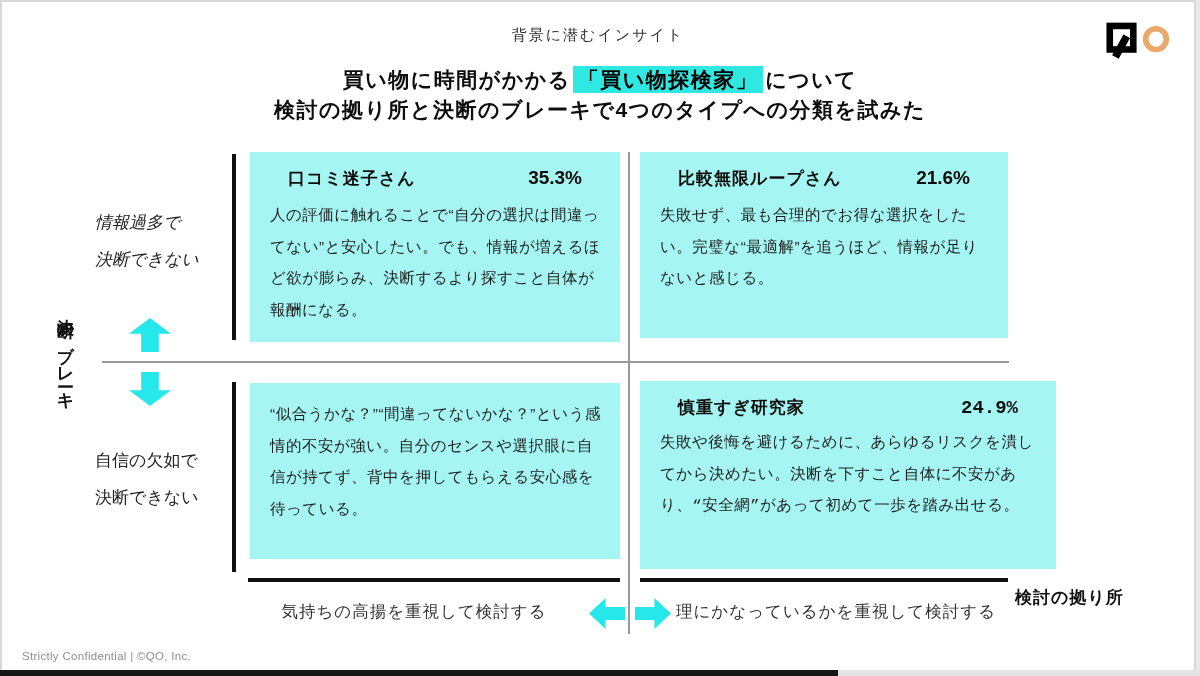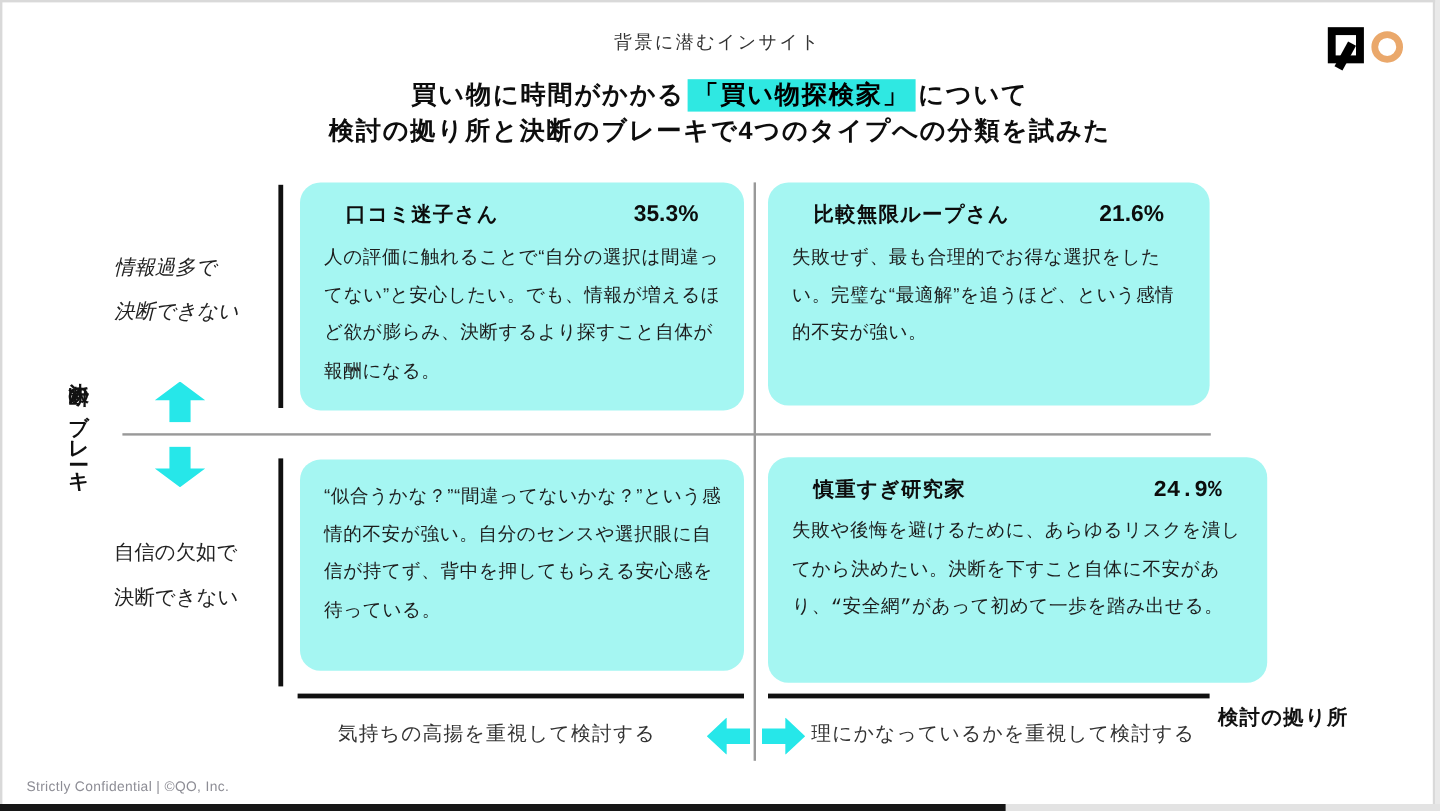--- a/index.html
+++ b/index.html
@@ -64,21 +64,20 @@
   .arrow-down{left:127px;top:370px;width:42px;height:34px;
     clip-path:polygon(50% 100%,100% 54%,71% 54%,71% 0,29% 0,29% 54%,0 54%);}
   .arrow-left{left:587px;top:596px;width:36px;height:31px;
     clip-path:polygon(0 50%,46% 0,46% 29%,100% 29%,100% 71%,46% 71%,46% 100%);}
   .arrow-right{left:633px;top:596px;width:36px;height:31px;
     clip-path:polygon(100% 50%,54% 0,54% 29%,0 29%,0 71%,54% 71%,54% 100%);}
   
   .qbox{
     position:absolute;background:#a5f6f2;box-sizing:border-box;
     padding:15px 18px 0 20px;
-    border-radius:17px;
   }
   .qbox.tl{left:248px;top:150px;width:370px;height:190px;}
   .qbox.tr{left:638px;top:150px;width:368px;height:186px;}
   .qbox.bl{left:248px;top:381px;width:370px;height:176px;}
   .qbox.br{left:638px;top:379px;width:416px;height:188px;font-family:Liberation Mono, monospace;}
   .qhead{
     display:flex;justify-content:space-between;align-items:baseline;
     padding:0 20px 0 18px;margin-bottom:9px;
   }
   .qtitle{font-size:17px;font-weight:700;color:#0c0c0c;letter-spacing:1px;}
@@ -142,21 +141,21 @@
       <span class="qpct">35.3%</span>
     </div>
     <div class="qbody">人の評価に触れることで“自分の選択は間違ってない”と安心したい。でも、情報が増えるほど欲が膨らみ、決断するより探すこと自体が報酬になる。</div>
   </div>
 
   <div class="qbox tr">
     <div class="qhead">
       <span class="qtitle">比較無限ループさん</span>
       <span class="qpct">21.6%</span>
     </div>
-    <div class="qbody">失敗せず、最も合理的でお得な選択をしたい。完璧な“最適解”を追うほど、という感情的不安が強い。</div>
+    <div class="qbody">失敗せず、最も合理的でお得な選択をしたい。完璧な“最適解”を追うほど、情報が足りないと感じる。</div>
   </div>
 
   <div class="qbox bl">
     <div class="qbody">“似合うかな？”“間違ってないかな？”という感情的不安が強い。自分のセンスや選択眼に自信が持てず、背中を押してもらえる安心感を待っている。</div>
   </div>
 
   <div class="qbox br">
     <div class="qhead">
       <span class="qtitle">慎重すぎ研究家</span>
       <span class="qpct">24.9%</span>

